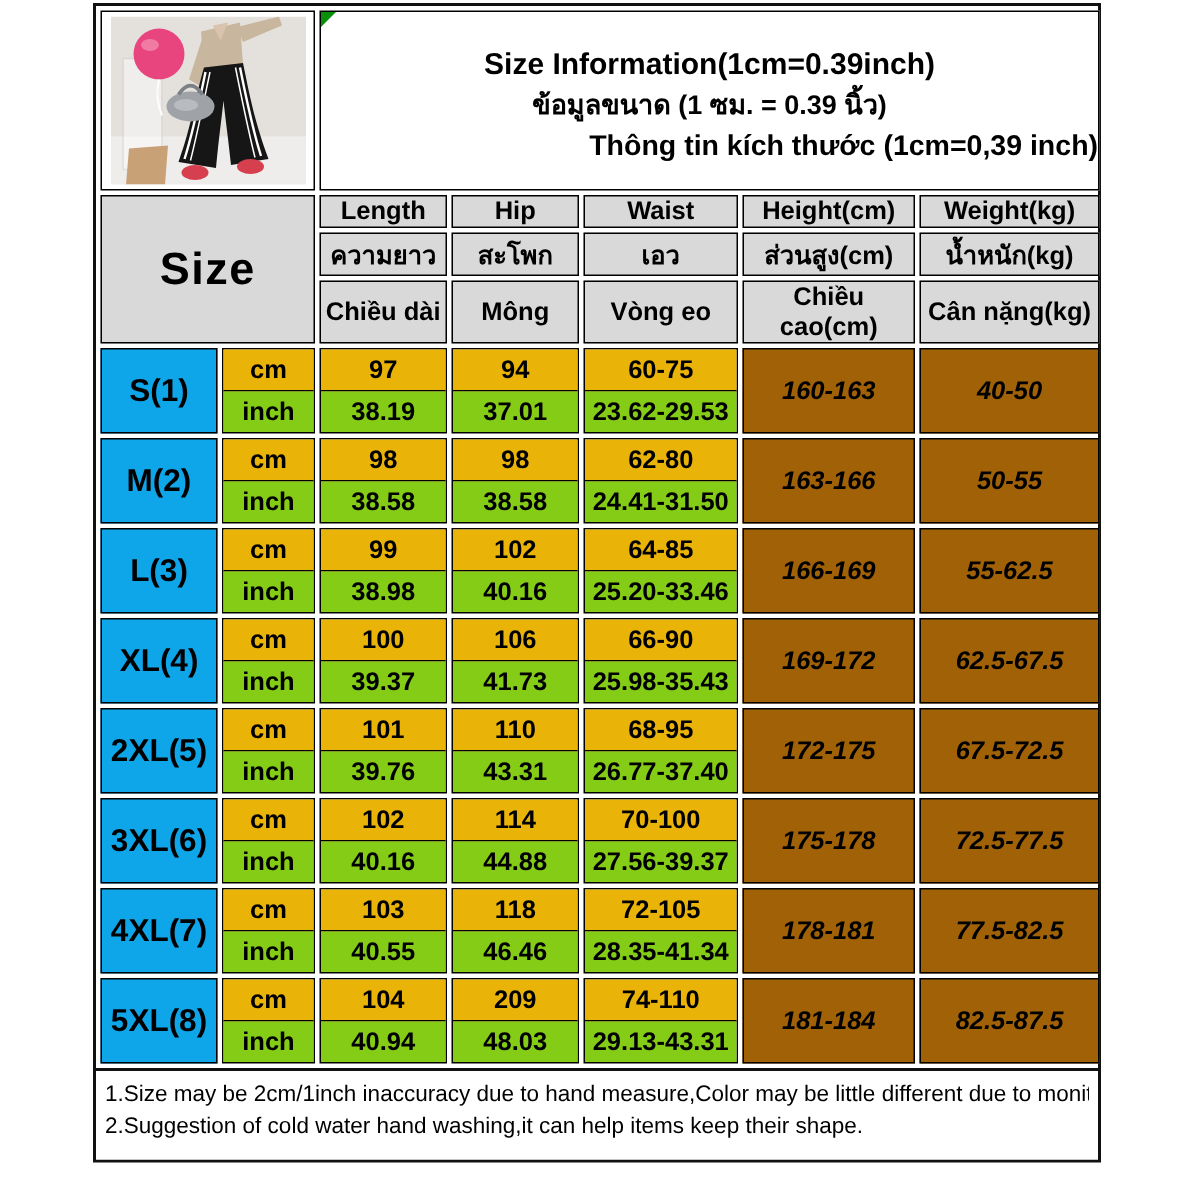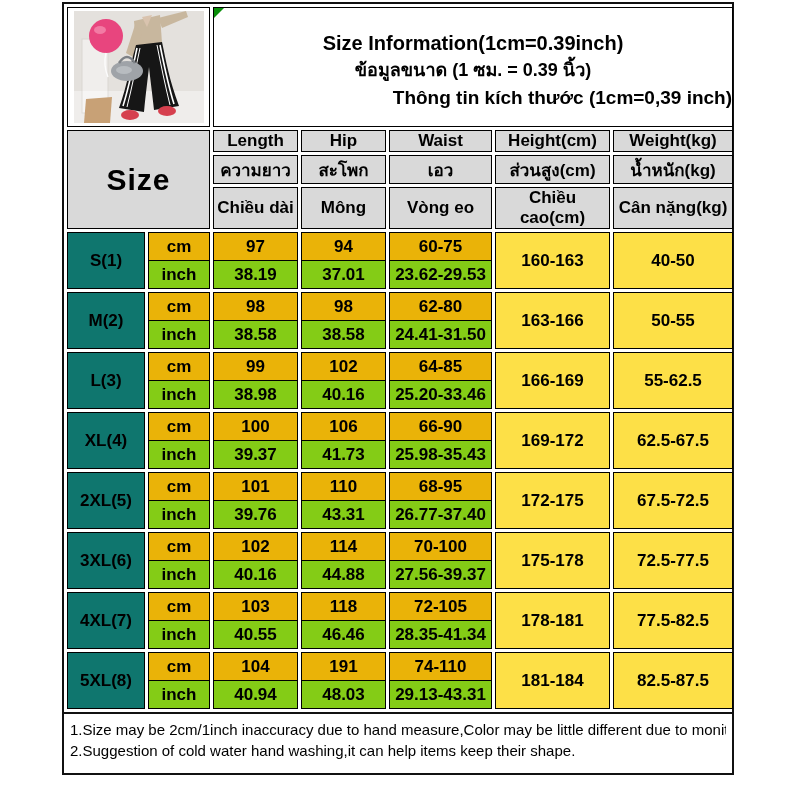--- a/index.html
+++ b/index.html
@@ -12,26 +12,26 @@
   .photo-cell{height:120px;background:#fff;}
   .photo-wrap{width:130px;height:112px;margin:0 auto;}
   .title-cell{position:relative;background:#fff;}
   .green-flag{position:absolute;left:0;top:0;width:0;height:0;
         border-top:10px solid #0a8f0a;border-right:10px solid transparent;}
   .title-en{font-size:20px;line-height:27px;margin-top:6px;}
   .title-th{font-size:18px;line-height:27px;}
   .title-vi{font-size:19px;line-height:27px;text-align:right;}
   td.hdr{background:#d9d9d9;height:15px;font-size:17px;}
   td.size-big{background:#d9d9d9;font-size:30px;letter-spacing:1px;}
-  td.size-cell{background:#0f766e;font-size:17px;}
+  td.size-cell{background:#0ea5e9;font-size:21px;}
   td.split{padding:0;}
   .half{height:27px;line-height:27px;font-size:17px;}
   .half.cm{background:#eab308;border-bottom:1px solid #000;}
   .half.inch{background:#84cc16;}
-  td.merged{background:#fde047;font-size:17px;}
+  td.merged{background:#a16207;font-size:17px;font-style:italic;}
   .attention{border-top:2px solid #111;background:#fff;padding:5px 6px 12px 6px;
         font-size:15px;line-height:21px;font-weight:normal;}
   .attention div{white-space:nowrap;overflow:hidden;}
 </style>
 </head>
 <body>
 
 <div class="page">
   <div class="sheet">
     <table class="size-table">
@@ -261,21 +261,21 @@
             <td class="size-cell">5XL(8)</td>
             <td class="split">
               <div class="half cm">cm</div>
               <div class="half inch">inch</div>
             </td>
             <td class="split">
               <div class="half cm">104</div>
               <div class="half inch">40.94</div>
             </td>
             <td class="split">
-              <div class="half cm">191</div>
+              <div class="half cm">209</div>
               <div class="half inch">48.03</div>
             </td>
             <td class="split">
               <div class="half cm">74-110</div>
               <div class="half inch">29.13-43.31</div>
             </td>
             <td class="merged">181-184</td>
             <td class="merged">82.5-87.5</td>
           </tr>
         </tbody>

